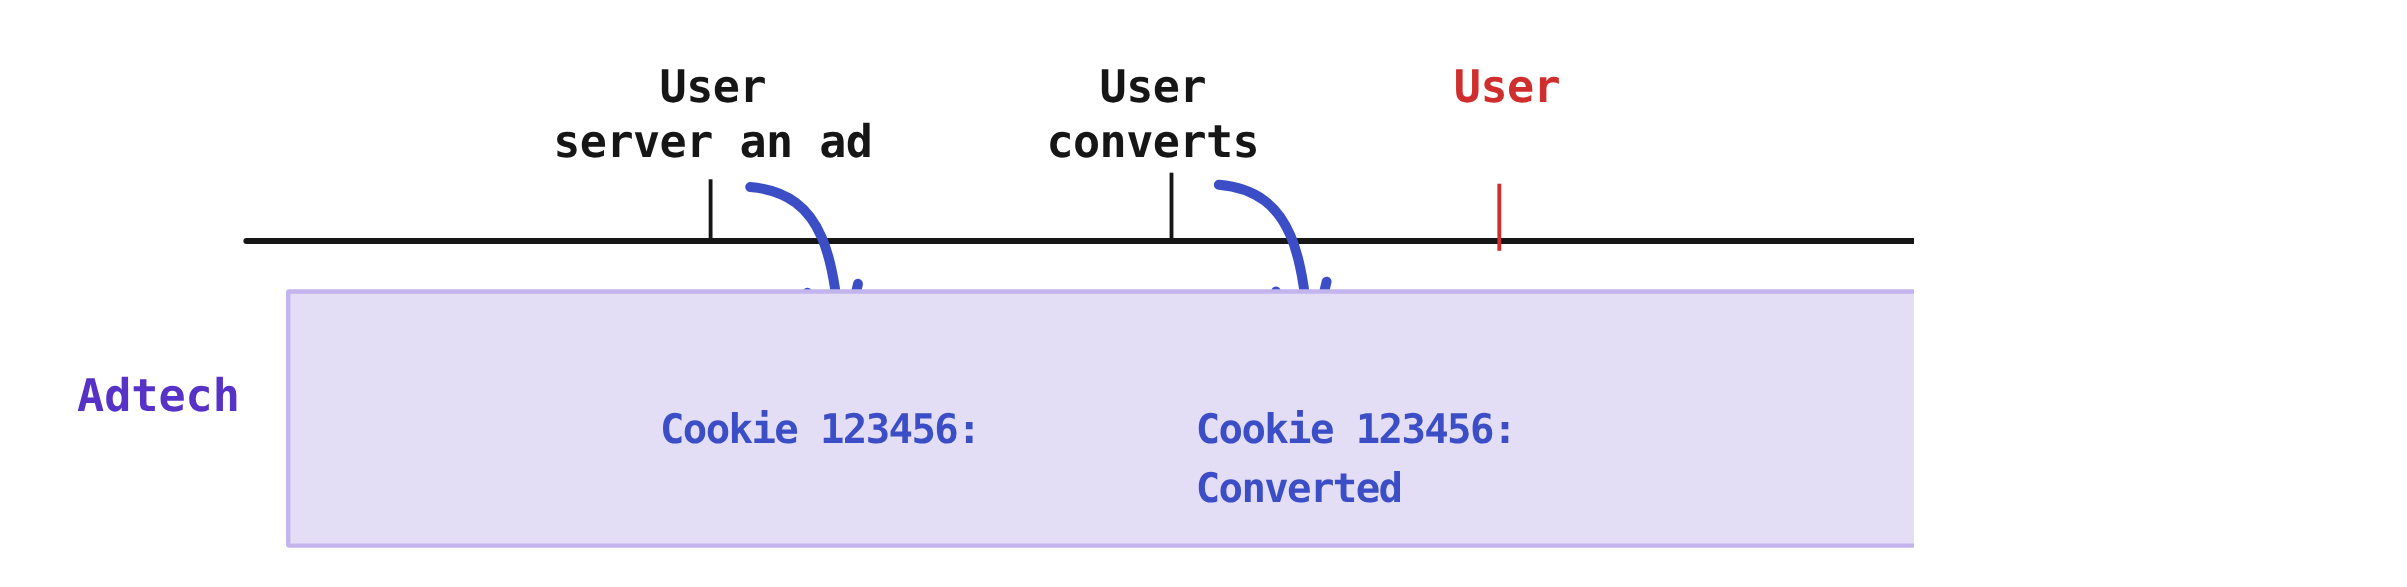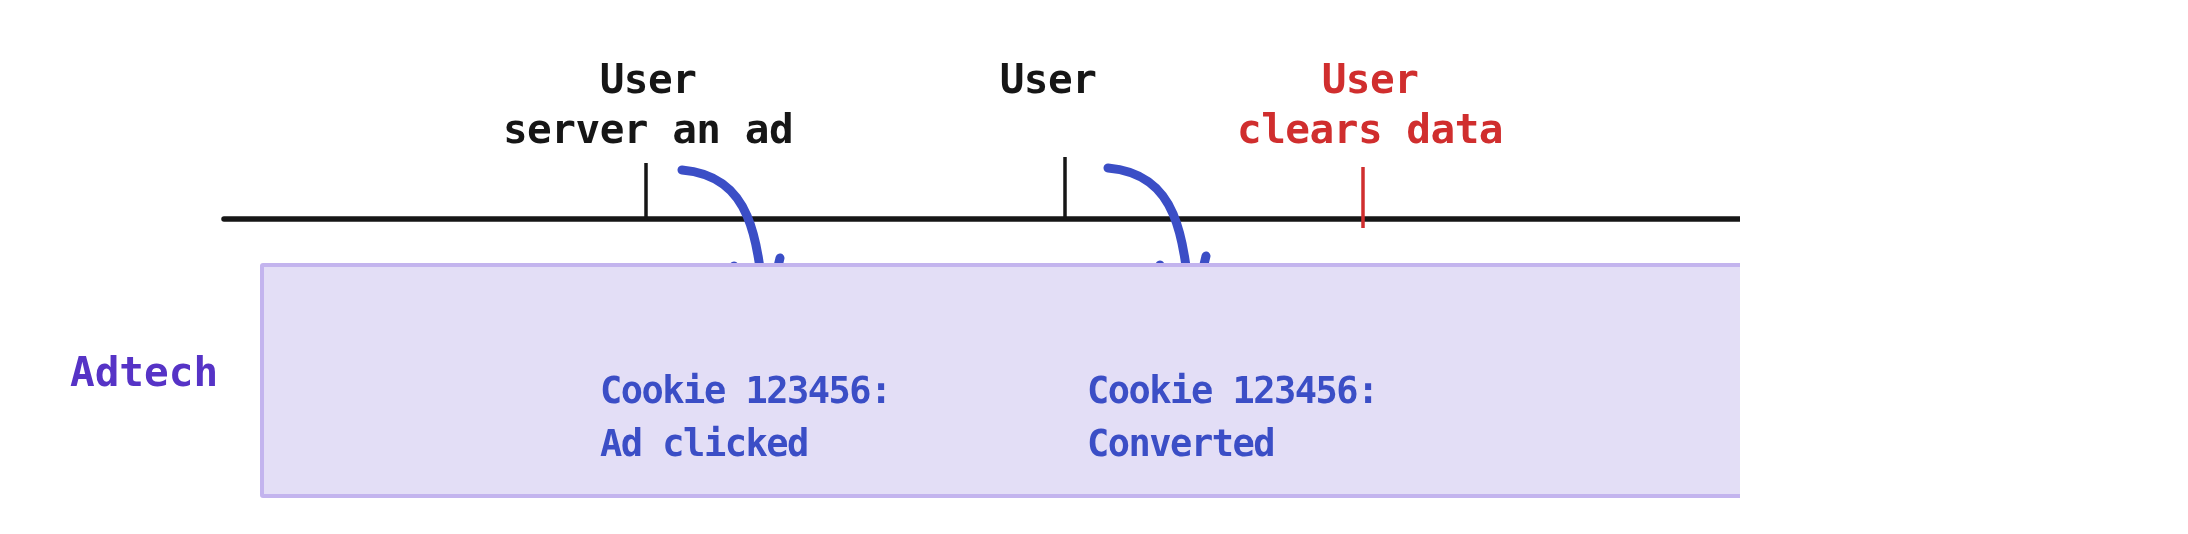--- a/index.html
+++ b/index.html
@@ -38,21 +38,21 @@
     letter-spacing:-0.5px;
     color:var(--ink);white-space:nowrap;
   }
   .event-label.red{color:var(--red);}
   .time-label{
     position:absolute;left:2020px;top:196px;
     font-size:41px;font-weight:bold;line-height:41px;
     color:var(--ink);white-space:nowrap;
   }
   .server-label{
-    position:absolute;left:70px;top:345px;
+    position:absolute;left:70px;top:333px;
     font-size:41px;font-weight:bold;line-height:55px;
     color:var(--purple);white-space:nowrap;
   }
   .cookie-record{
     position:absolute;top:364px;
     font-size:37px;font-weight:bold;line-height:53px;
     letter-spacing:-1.5px;
     color:var(--blue);white-space:nowrap;
   }
   .cookie-record.first{left:600px;}
@@ -80,34 +80,33 @@
   </svg>
 
   <div class="server-box"></div>
 
   <div class="event-label" style="left:648px">
     <div>User</div>
     <div>server an ad</div>
   </div>
   <div class="event-label" style="left:1048px">
     <div>User</div>
+    <div>converts</div>
   </div>
   <div class="event-label red" style="left:1370px">
     <div>User</div>
-    <div>clears data</div>
   </div>
 
   <div class="time-label">Time</div>
 
   <div class="server-label">
     <div>Adtech</div>
   </div>
 
   <div class="cookie-record first">
     <div>Cookie 123456:</div>
-    <div>Ad clicked</div>
   </div>
   <div class="cookie-record second">
     <div>Cookie 123456:</div>
     <div>Converted</div>
   </div>
 
 </div>
 
 </body></html>

